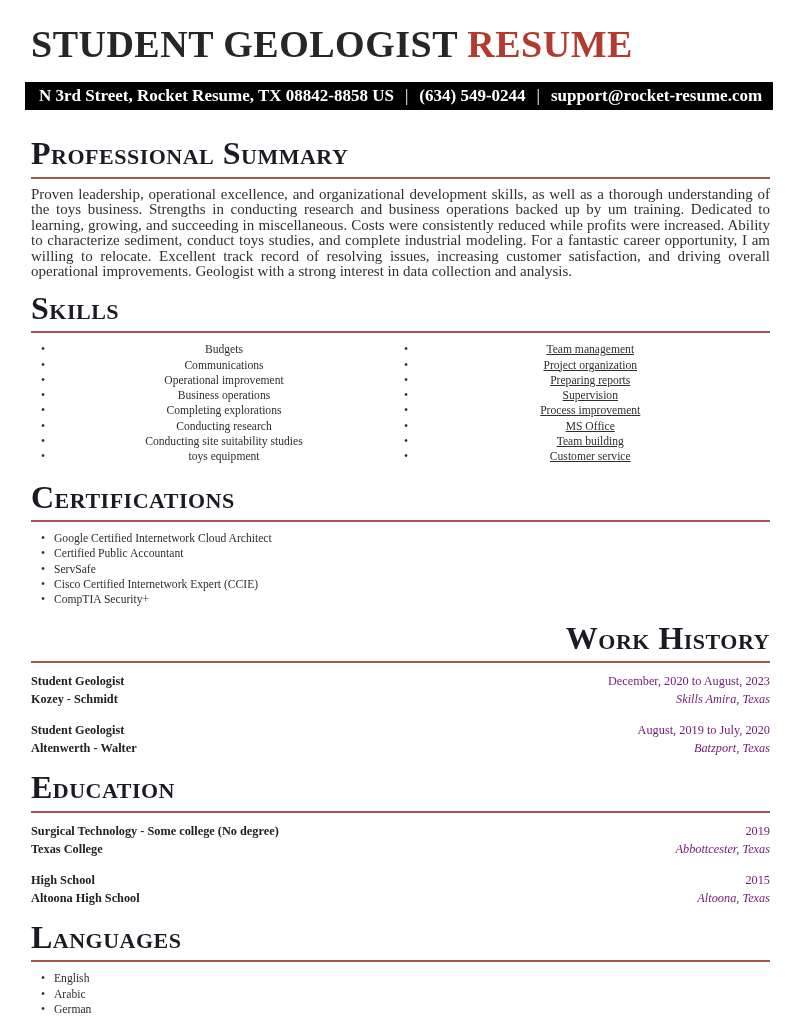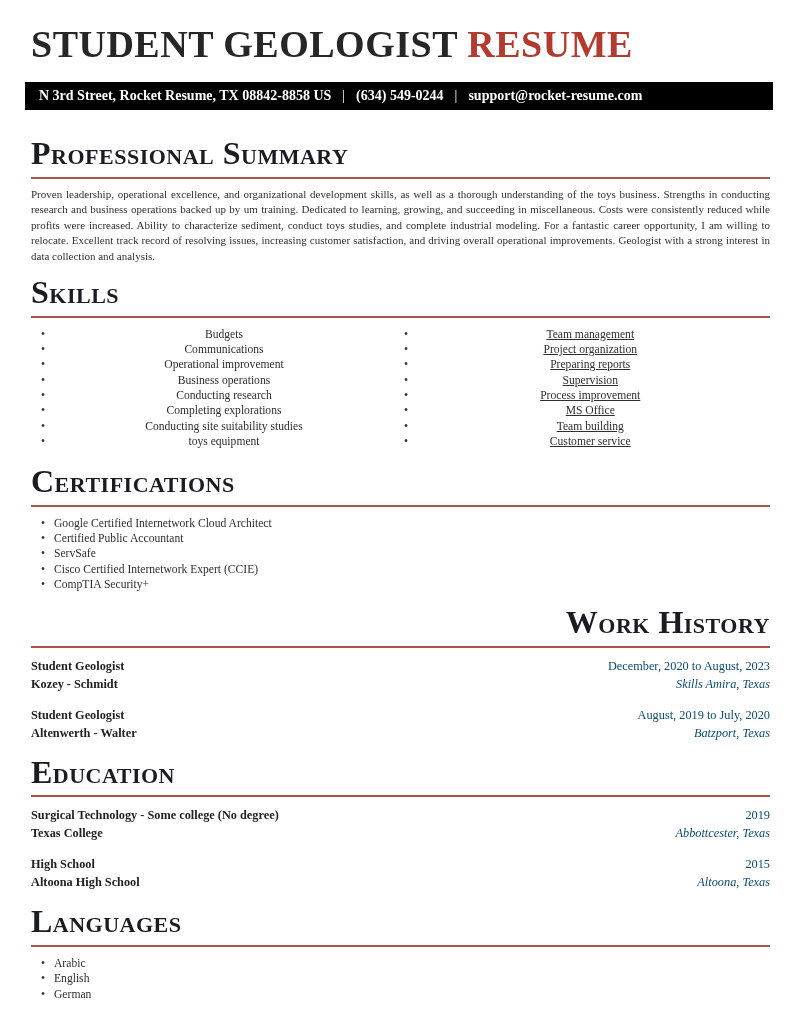--- a/index.html
+++ b/index.html
@@ -24,42 +24,42 @@
     margin:24px 0 0 31px;
     font-size:38px;font-weight:bold;letter-spacing:0.5px;
     color:#262626;line-height:1.08;
     white-space:nowrap;
   }
   .resume-title .accent{color:var(--accent);}
   .contact-bar{
     margin:17px 27px 0 25px;
     background:var(--bar-bg);
     height:28px;line-height:28px;
-    color:#ffffff;font-weight:bold;font-size:14px;
+    color:#ffffff;font-weight:bold;font-size:17px;
     padding-left:14px;white-space:nowrap;
   }
   .contact-bar .sep{padding:0 11px;font-weight:normal;}
 
   
   h2.section-heading{
     font-variant:small-caps;
     font-size:32px;font-weight:bold;letter-spacing:0.5px;
     color:#1b1b23;line-height:1.05;
   }
   .rule{height:2px;background:var(--rule);margin-top:6px;}
   .sec-summary h2{margin-top:27px;}
   .sec-skills h2{margin-top:12px;}
   .sec-certifications h2{margin-top:16px;}
   .sec-work h2{margin-top:14px;text-align:right;}
   .sec-education h2{margin-top:15px;}
   .sec-languages h2{margin-top:15px;}
 
   .summary-body{
     margin-top:8px;
-    font-size:11px;line-height:15.5px;color:#303030;
+    font-size:15px;line-height:15.5px;color:#303030;
     text-align:justify;
   }
 
   ul.bullets{list-style:none;margin-top:9px;}
   ul.bullets li{
     position:relative;
     padding-left:23px;
     font-size:11.6px;line-height:15.3px;color:#2e2e2e;
   }
   ul.bullets li::before{
@@ -75,21 +75,21 @@
   .two-col{gap:0;text-align:center;}
   .two-col ul.col-left{flex-basis:363px;}
 
   .entry{
     display:grid;
     grid-template-columns:1fr auto;
     row-gap:3px;
     font-size:12.3px;line-height:15px;
   }
   .entry .l{font-weight:bold;color:#222222;}
-  .entry .r{text-align:right;color:#0c4a6e;}
+  .entry .r{text-align:right;color:#701a75;}
   .entry .r.loc{font-style:italic;}
   .entries{margin-top:11px;display:flex;flex-direction:column;gap:16px;}
 </style>
 </head>
 <body>
 
 <div class="page">
 
   <h1 class="resume-title"><span>STUDENT GEOLOGIST</span> <span class="accent">RESUME</span></h1>
 
@@ -105,22 +105,22 @@
 
     <section class="sec-skills">
       <h2 class="section-heading">Skills</h2>
       <div class="rule"></div>
       <div class="two-col">
         <ul class="bullets col-left">
           <li>Budgets</li>
           <li>Communications</li>
           <li>Operational improvement</li>
           <li>Business operations</li>
+          <li>Completing explorations</li>
           <li>Conducting research</li>
-          <li>Completing explorations</li>
           <li>Conducting site suitability studies</li>
           <li>toys equipment</li>
         </ul>
         <ul class="bullets col-right">
           <li>Team management</li>
           <li>Project organization</li>
           <li>Preparing reports</li>
           <li>Supervision</li>
           <li>Process improvement</li>
           <li>MS Office</li>
@@ -177,20 +177,20 @@
           <div class="l">Altoona High School</div>
           <div class="r loc">Altoona, Texas</div>
         </div>
       </div>
     </section>
 
     <section class="sec-languages">
       <h2 class="section-heading">Languages</h2>
       <div class="rule"></div>
       <ul class="bullets">
+        <li>English</li>
         <li>Arabic</li>
-        <li>English</li>
         <li>German</li>
       </ul>
     </section>
 
   </div>
 </div>
 
 </body></html>

